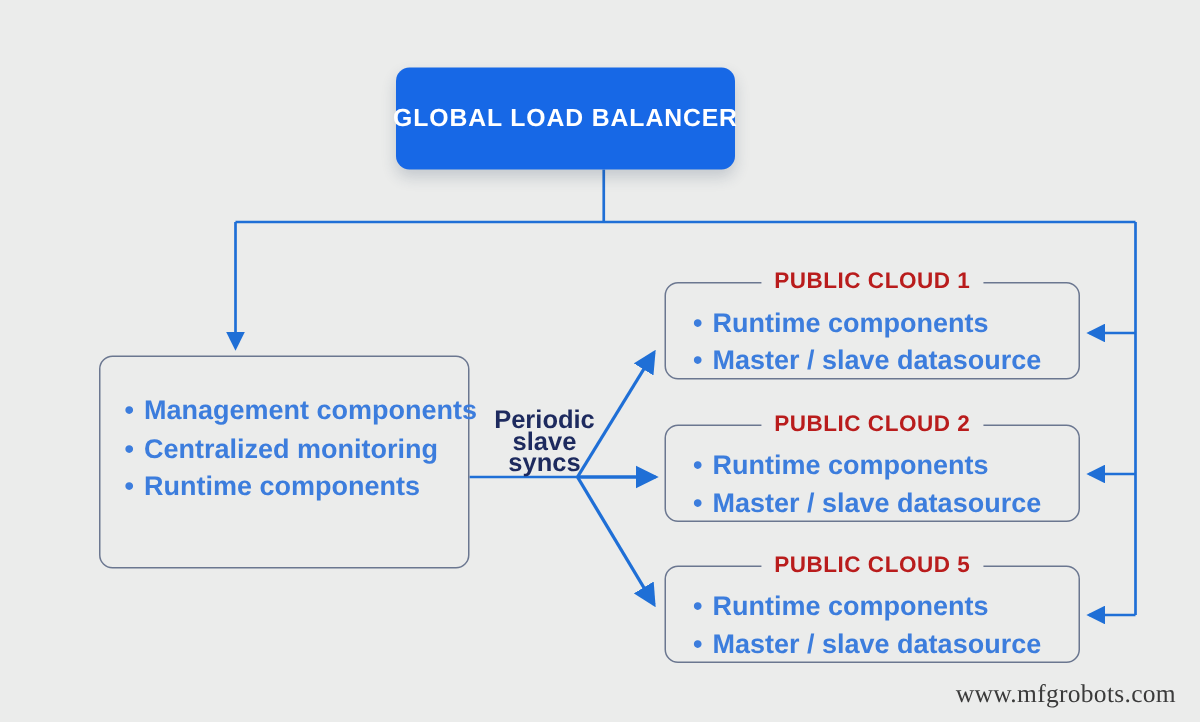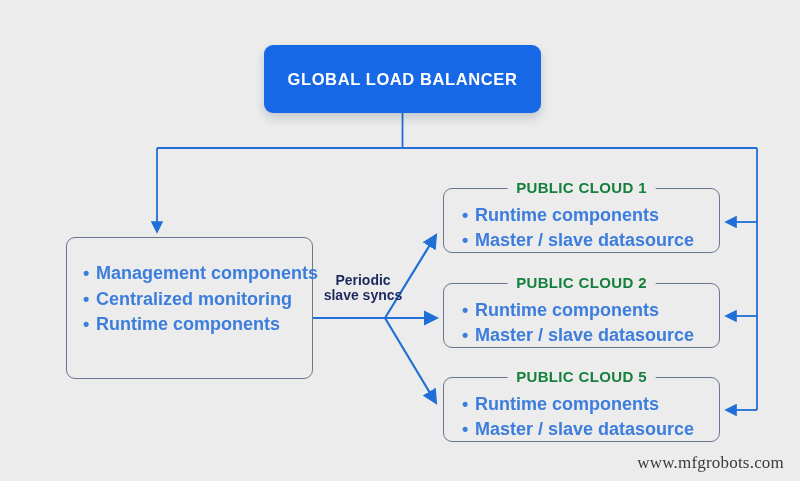--- a/index.html
+++ b/index.html
@@ -26,21 +26,21 @@
     width: 800px;
     height: 481px;
     pointer-events: none;
   }
 
   
   .root-box {
     position: absolute;
     left: 264px;
     top: 45px;
-    width: 277px;
+    width: 226px;
     height: 68px;
     background: #1768e6;
     border-radius: 9px;
     box-shadow: 0 5px 10px rgba(40, 60, 90, 0.20);
     display: flex;
     align-items: center;
     justify-content: center;
   }
   .root-label {
     color: #ffffff;
@@ -59,21 +59,21 @@
     border-radius: 9px;
     background: transparent;
   }
   .fs-title {
     position: absolute;
     top: -10px;
     left: 50%;
     transform: translateX(-50%);
     background: #ebeceb;
     padding: 0 9px;
-    color: #15803d;
+    color: #b91c1c;
     font-size: 15px;
     font-weight: bold;
     letter-spacing: 0.35px;
     white-space: nowrap;
     text-align: right;
   }
   .fs-list {
     list-style: none;
     margin: 0;
     padding: 0;
@@ -127,21 +127,21 @@
   }
 
   
   .sync-label {
     position: absolute;
     left: 317px;
     top: 273px;
     width: 92px;
     text-align: center;
     color: #1d2a5e;
-    font-size: 14px;
+    font-size: 17px;
     font-weight: bold;
     line-height: 14.5px;
   }
 
   
   .watermark {
     position: absolute;
     right: 16px;
     bottom: 8px;
     color: #3b3b3b;

